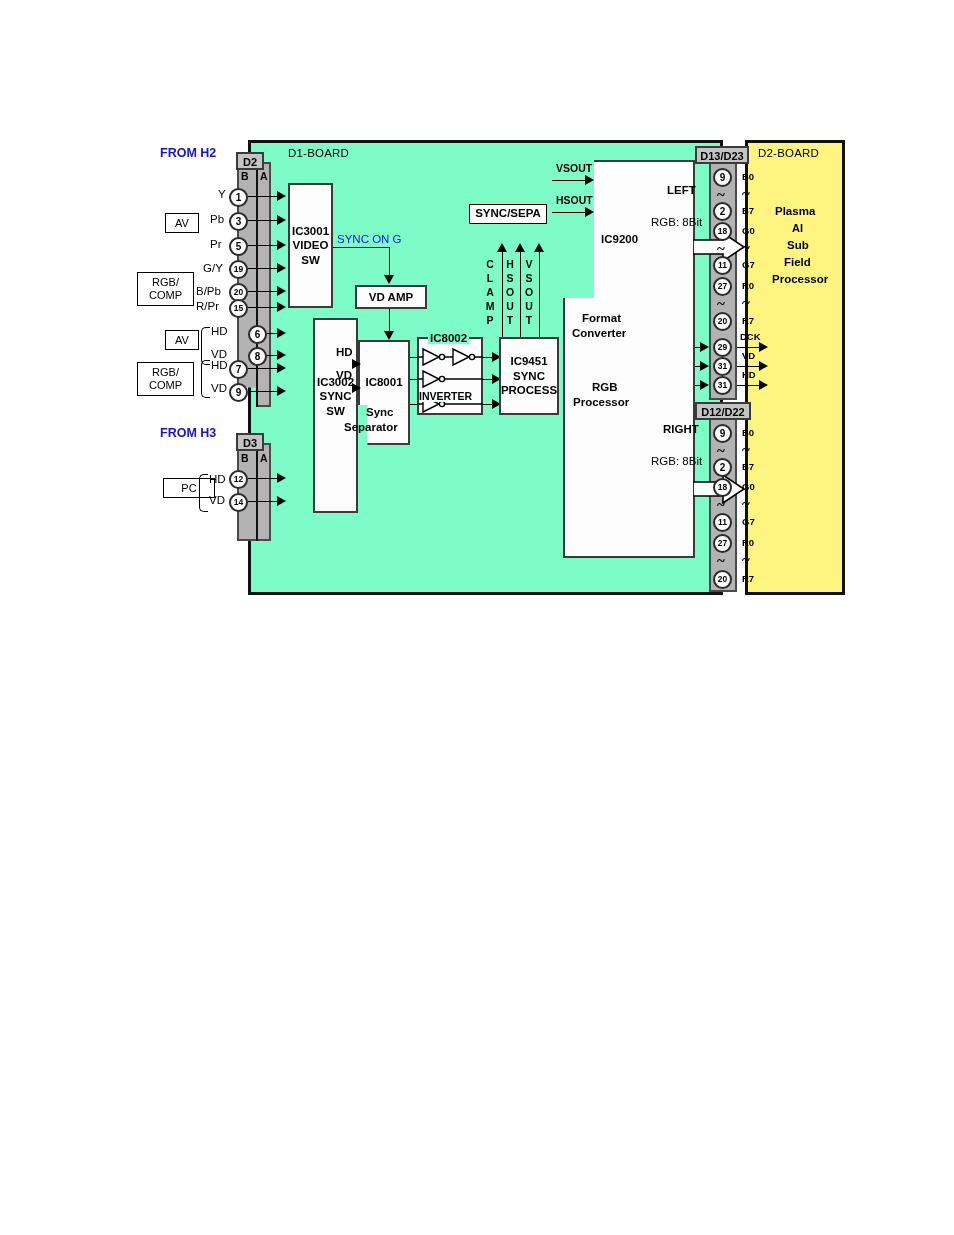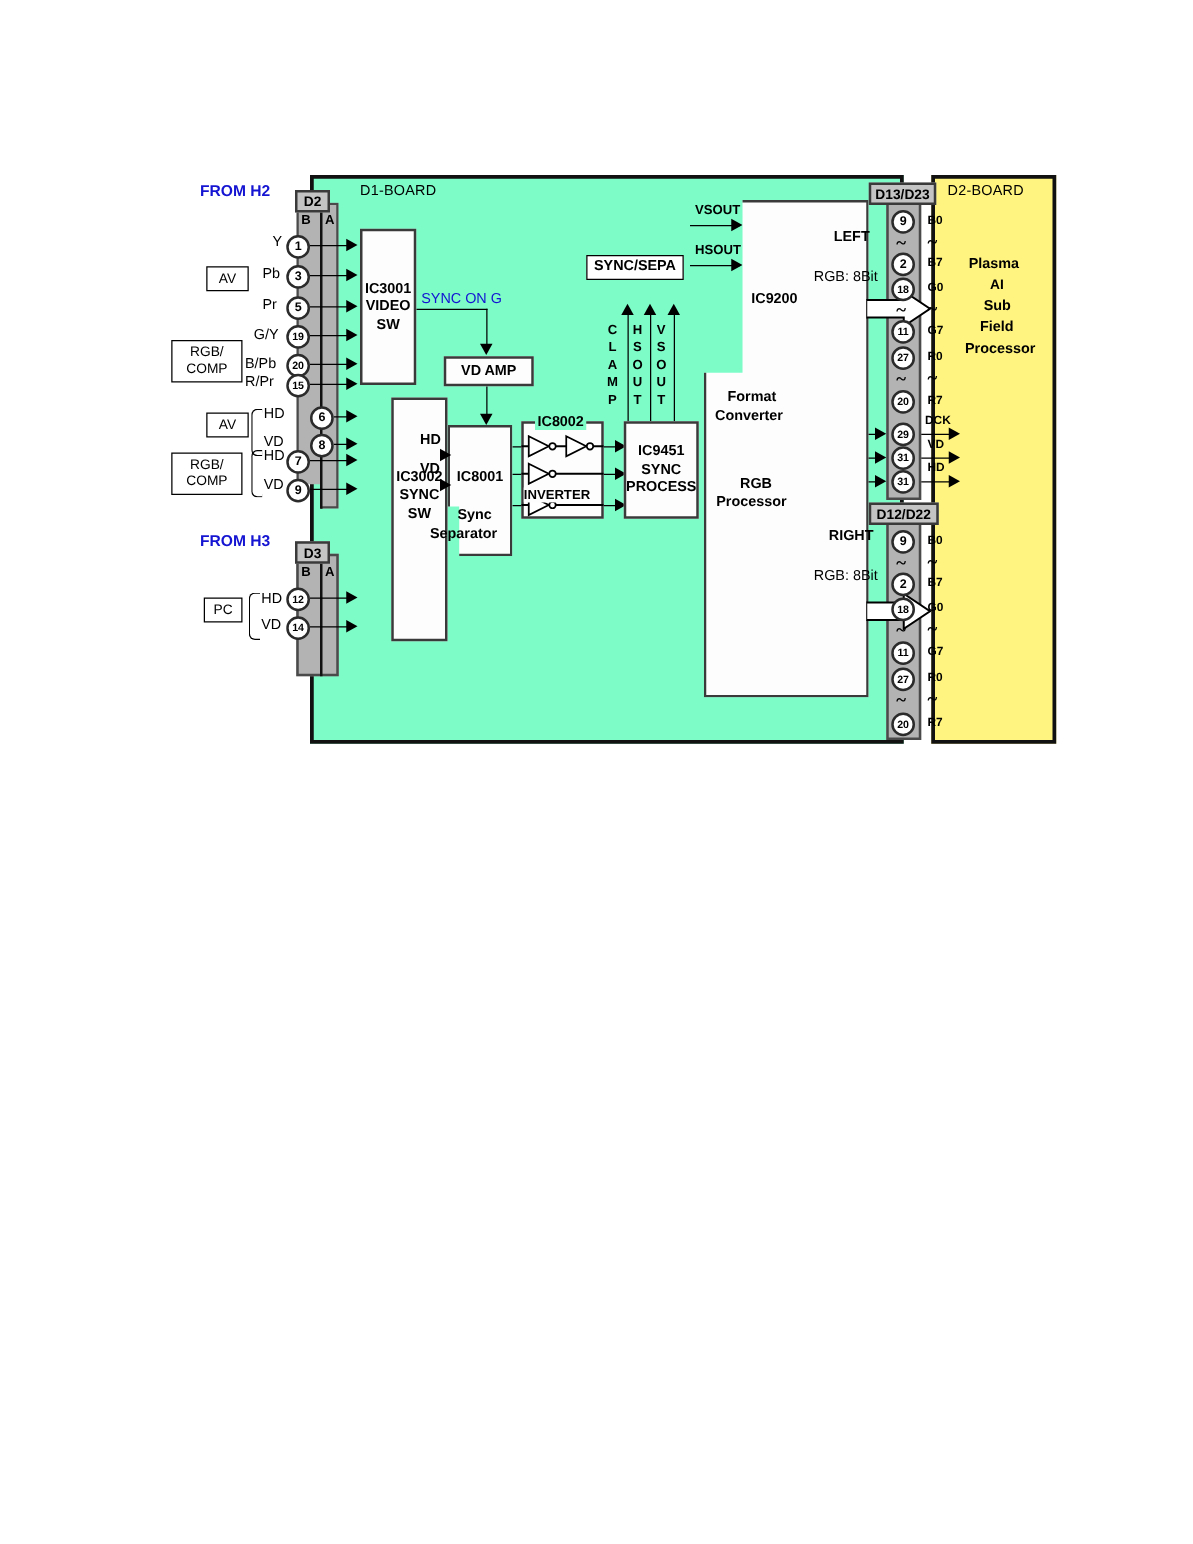--- a/index.html
+++ b/index.html
@@ -84,21 +84,21 @@
     <span>RGB/</span>
     <span>COMP</span>
   </div>
   <div class="abs srcbox" style="left:165px;top:330px;width:34px;height:20px;">
     <span>AV</span>
   </div>
   <div class="abs srcbox" style="left:137px;top:362px;width:57px;height:34px;">
     <span>RGB/</span>
     <span>COMP</span>
   </div>
-  <div class="abs srcbox" style="left:163px;top:478px;width:31px;height:20px;">
+  <div class="abs srcbox" style="left:163px;top:478px;width:52px;height:20px;">
     <span>PC</span>
   </div>
 
   <div class="brace" style="left:201px;top:327px;height:38px;"></div>
   <div class="brace" style="left:201px;top:360px;height:38px;"></div>
   <div class="brace" style="left:199px;top:474px;height:38px;"></div>
 
   <div class="abs lbl" style="left:218px;top:188px;">Y</div>
   <div class="abs lbl" style="left:210px;top:213px;">Pb</div>
   <div class="abs lbl" style="left:210px;top:238px;">Pr</div>

